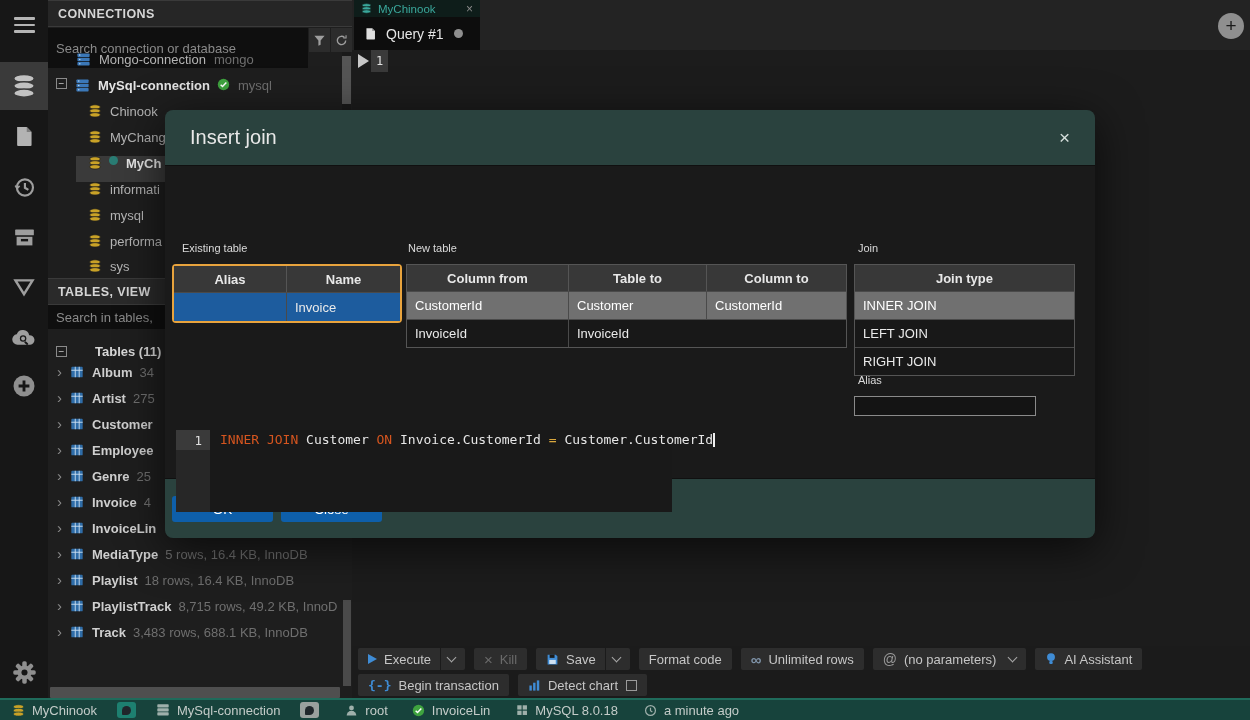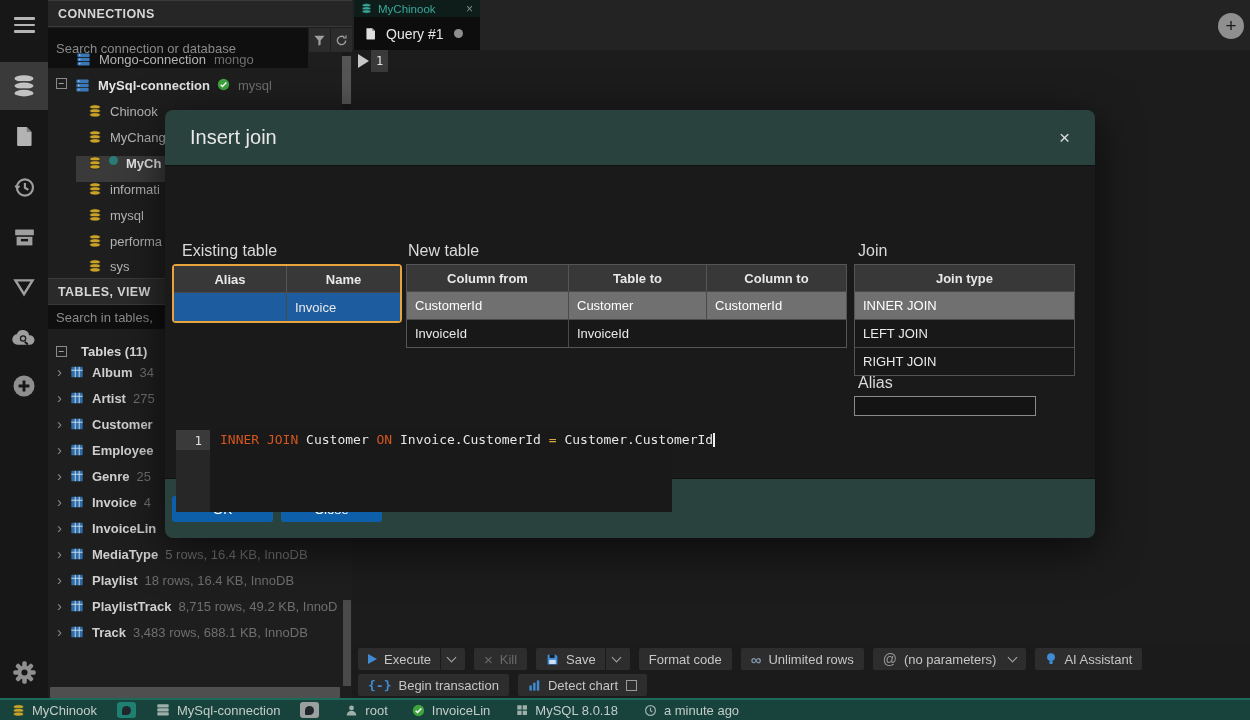--- a/index.html
+++ b/index.html
@@ -34,21 +34,21 @@
   .crow.boldrow .lbl{color:#e4e4e4;font-weight:bold;}
   .crow .badge-check{margin-left:7px;}
   .selrow-bg{position:absolute;left:28px;top:156px;width:268px;height:26px;background:#3a3a3a;}
   .dot{width:9px;height:9px;border-radius:50%;background:#2a7d74;margin-left:7px;}
   .tsearch{position:absolute;left:0;top:305px;width:100%;height:24px;display:flex;}
   .tsearch input{flex:1;background:#0f0f0f;border:none;outline:none;color:#bdbdbd;font-size:13px;padding:0 8px;
       font-family:"Liberation Sans",sans-serif;}
   .grouprow{position:absolute;left:0;top:338px;width:100%;height:26px;display:flex;align-items:center;font-size:13px;}
   .grouprow .exp{width:11px;height:11px;border:1px solid #8a8a8a;color:#cfcfcf;font-size:10px;line-height:9px;
       text-align:center;margin-left:8px;box-sizing:border-box;}
-  .grouprow .glabel{margin-left:14px;font-weight:bold;color:#d8d8d8;}
+  .grouprow .glabel{margin-left:28px;font-weight:bold;color:#d8d8d8;}
   .trow .chev{margin-left:9px;color:#8a8a8a;font-size:15px;line-height:13px;}
   .trow .ic{margin-left:8px;}
   .trow .tname{margin-left:8px;font-weight:bold;color:#cfcfcf;}
   .trow .tmeta{margin-left:7px;color:#6f6f6f;}
   .vtrack{position:absolute;left:294px;top:52px;width:9px;height:120px;background:#1a1a1a;}
   .vthumb{position:absolute;left:294px;top:56px;width:9px;height:48px;background:#555;}
   .vthumb2{position:absolute;left:295px;top:600px;width:8px;height:86px;background:#4a4a4a;}
   .hscroll{position:absolute;left:2px;top:687px;width:290px;height:11px;background:#4f4f4f;border-radius:1px;}
 
   
@@ -101,21 +101,21 @@
   .badge.gray{background:#9aa09e;}
   .blob{width:9px;height:9px;border-radius:50% 50% 50% 10%;background:#20262b;}
 
   
   .modal{position:absolute;left:165px;top:110px;width:930px;height:428px;border-radius:8px;z-index:10;
       box-shadow:0 10px 45px rgba(0,0,0,.65);overflow:hidden;background:#1a1a1a;}
   .mhead{height:55px;background:#2a423e;display:flex;align-items:center;padding:0 25px;}
   .mtitle{font-size:20px;color:#e8e8e8;}
   .mclose{margin-left:auto;color:#d5dedb;font-size:19px;cursor:pointer;}
   .mbody{position:relative;height:312px;background:#1a1a1a;border-top:1px solid #101010;border-bottom:1px solid #101010;}
-  .flabel{position:absolute;font-size:16px;color:#dadada;}
+  .flabel{position:absolute;font-size:11px;color:#dadada;}
   .mtable{position:absolute;border:1px solid #555;box-sizing:border-box;background:#181818;}
   .mtable.focus{border:2px solid #e8a33d;border-radius:4px;}
   .hrow{display:flex;background:#383838;}
   .hcell{box-sizing:border-box;height:26px;display:flex;align-items:center;justify-content:center;
       font-size:13px;font-weight:bold;color:#e8e8e8;border-right:1px solid #555;}
   .hcell:last-child{border-right:none;}
   .drow{display:flex;height:27px;background:#181818;border-top:1px solid #4a4a4a;cursor:pointer;}
   .drow.sel{background:#707070;}
   .dcell{box-sizing:border-box;display:flex;align-items:center;padding-left:8px;font-size:13px;color:#eaeaea;
       border-right:1px solid #4a4a4a;}

